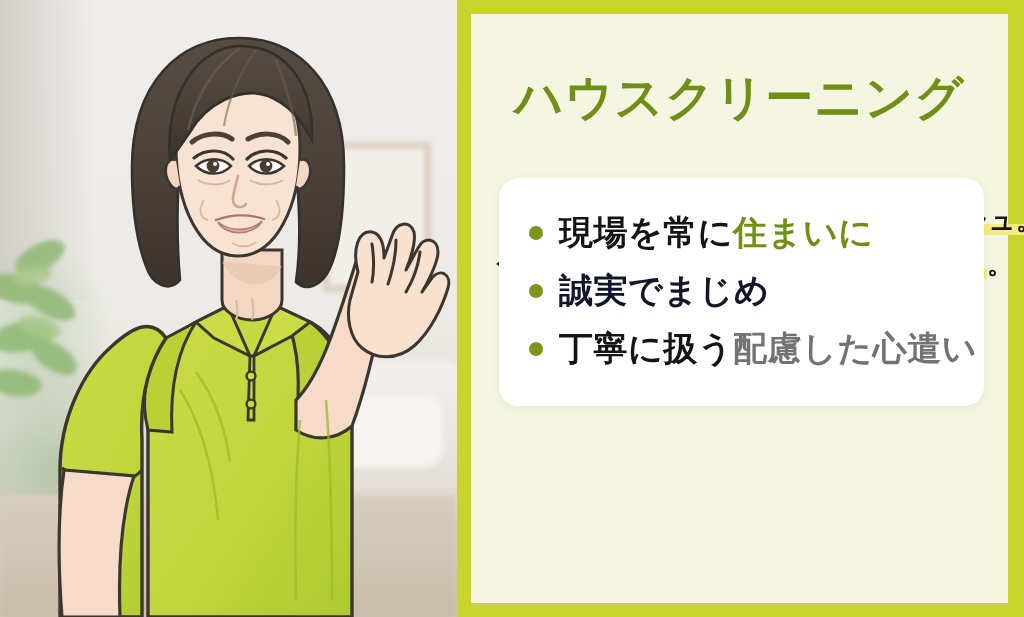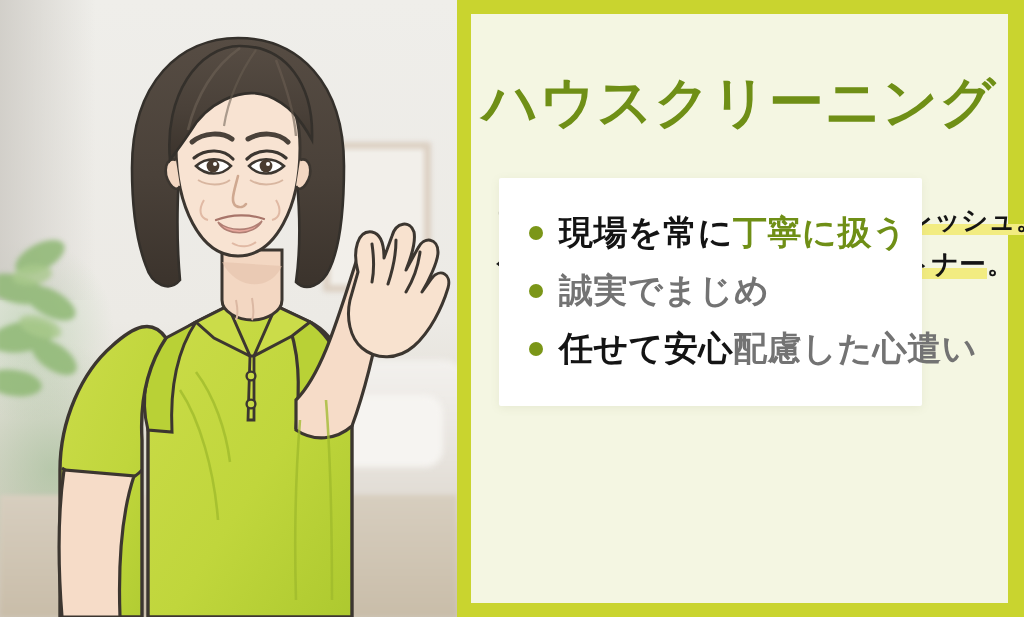--- a/index.html
+++ b/index.html
@@ -73,21 +73,21 @@
   }
   .content-inner{
     position:relative;
     width:100%; height:100%;
     background:#f4f6e2;
   }
 
   .title{
     position:absolute; left:0; right:0; top:52px;
     text-align:center;
-    font-size:55px; font-weight:700;
+    font-size:48px; font-weight:700;
     letter-spacing:1px;
     color:#6f8f16;
     white-space:nowrap;
   }
 
   .subtitle{
     position:absolute; left:26px; right:20px; top:184px;
     font-size:26.5px; font-weight:700;
     color:#141414;
     line-height:44px;
@@ -95,23 +95,23 @@
     letter-spacing:.3px;
   }
   .sub-line{ white-space:nowrap; }
   .hl{
     background:linear-gradient(to top,#f2ec81 0%,#f2ec81 38%,rgba(242,236,129,0) 38.01%,rgba(242,236,129,0) 100%);
     padding:0 1px;
   }
 
   .card{
     position:absolute; left:28px; top:164px;
-    width:423px; height:228px;
+    width:485px; height:228px;
     background:#ffffff;
-    border-radius:2px;
+    border-radius:20px;
     box-shadow:0 2px 10px rgba(120,125,80,.10);
   }
   .bullets{
     position:absolute; left:30px; top:26px; right:14px;
   }
   .bullet{
     display:flex; align-items:center;
     height:58px;
     font-size:34px; font-weight:700;
     color:#141414;
@@ -270,31 +270,31 @@
         <div class="sub-line"><span>プロの仕事で、</span><span class="hl" style="background: linear-gradient(to top, rgb(242, 236, 129) 0%, rgb(242, 236, 129) 38%, rgba(0, 0, 0, 0) 38.01%, rgba(0, 0, 0, 0) 100%);">住まいも心もリフレッシュ。</span></div>
         <div class="sub-line"><span>任せて安心、</span><span class="hl" style="background: linear-gradient(to top, rgb(242, 236, 129) 0%, rgb(242, 236, 129) 38%, rgba(0, 0, 0, 0) 38.01%, rgba(0, 0, 0, 0) 100%);">丁寧な暮らしのパートナー</span><span>。</span></div>
       </div>
 
       <div class="card" style="background: rgb(255, 255, 255);">
         <div class="bullets">
 
           <div class="bullet">
             <span class="dot" style="background: rgb(123, 150, 24);"></span>
             <span>現場を常に</span>
-              <span class="g" style="color: rgb(111, 143, 22);">丁寧に扱う</span>
+              <span class="g" style="color: rgb(111, 143, 22);">住まいに</span>
           </div>
 
           <div class="bullet">
             <span class="dot" style="background: rgb(123, 150, 24);"></span>
-            <span class="g" style="color: #737373;">誠実でまじめ</span>
+            <span class="g" style="color: #0f172a;">誠実でまじめ</span>
           </div>
 
           <div class="bullet">
             <span class="dot" style="background: rgb(123, 150, 24);"></span>
-            <span>任せて安心</span>
+            <span>丁寧に扱う</span>
               <span class="g" style="color: #737373;">配慮した心遣い</span>
           </div>
 
         </div>
       </div>
 
     </div>
   </div>
 </div>
 

